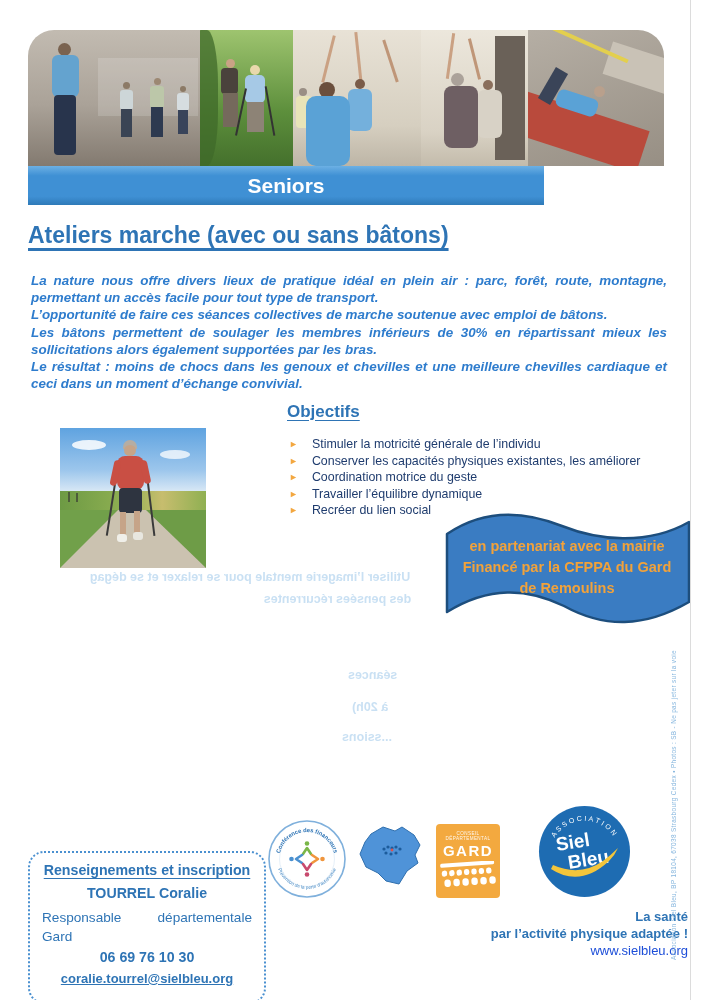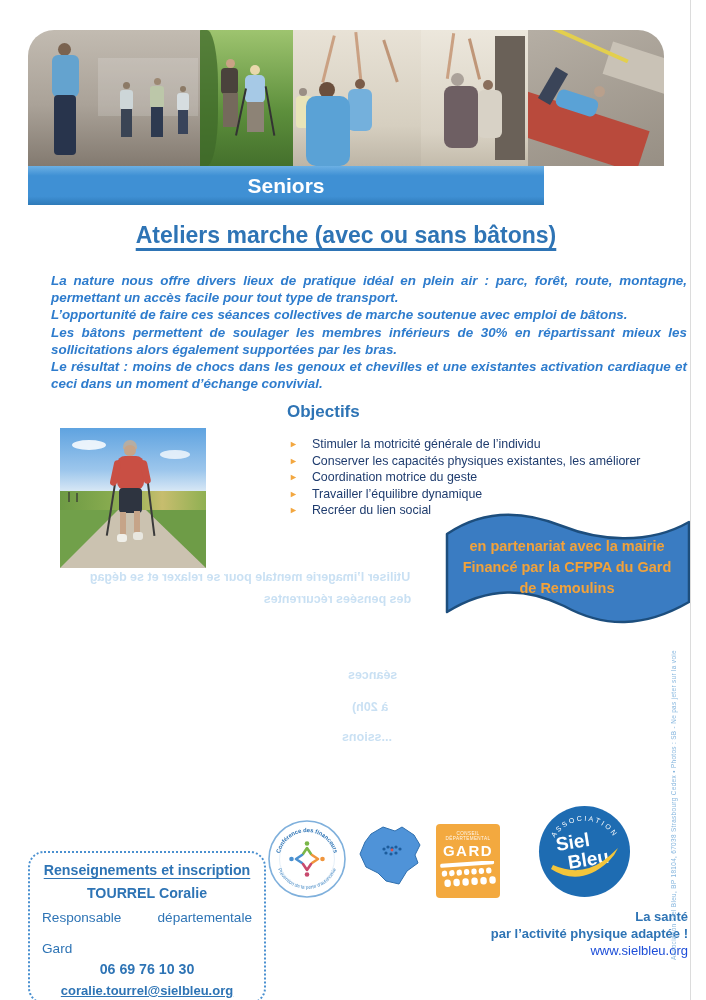--- a/index.html
+++ b/index.html
@@ -13,27 +13,27 @@
   .p1{width:172px;background:linear-gradient(180deg,#c2bbb1 0%,#aaa298 55%,#837a70 100%);}
   .p2{width:93px;background:linear-gradient(180deg,#9ec46f 0%,#5d8f3c 60%,#44702c 100%);}
   .p3{width:128px;background:linear-gradient(180deg,#e8e2d6 0%,#d6cfc0 70%,#bdb5a6 100%);}
   .p4{width:107px;background:linear-gradient(180deg,#ece7dc 0%,#d9d2c4 75%,#c3bbab 100%);}
   .p5{width:136px;background:linear-gradient(160deg,#b5aea4 0%,#978f84 100%);}
   
   .banner{position:absolute;left:28px;top:166px;width:516px;height:39px;
           background:linear-gradient(180deg,#6cb0e4 0%,#3f90d4 25%,#3f90d4 78%,#2e7ab8 100%);
           color:#ffffff;font-size:21px;font-weight:bold;text-align:center;line-height:39px;}
   
-  .title{position:absolute;left:28px;top:222px;width:636px;text-align:center;color:#2e74b5;
+  .title{position:absolute;left:28px;top:222px;width:636px;text-align:left;color:#2e74b5;
          font-size:23px;font-weight:bold;text-decoration:underline;text-decoration-thickness:2.5px;
          text-underline-offset:5px;}
   .intro{position:absolute;left:31px;top:272px;width:636px;color:#2e7ccd;font-style:italic;
-         font-weight:bold;font-size:13.4px;line-height:17.2px;text-align:justify;margin-left:20px;}
+         font-weight:bold;font-size:13.4px;line-height:17.2px;text-align:justify;}
   .objectifs{position:absolute;left:287px;top:402px;color:#2e74b5;font-size:17px;font-weight:bold;
-         text-underline-offset:3px;}
+         text-decoration:underline;text-underline-offset:3px;}
   .bullets{position:absolute;left:283px;top:438px;width:382px;}
   .bullet{display:flex;align-items:flex-start;margin-bottom:4px;color:#1f3c6e;font-size:12.4px;line-height:12.6px;}
   .arrow{color:#f3a73f;font-size:9px;line-height:12px;margin:0 14px 0 6px;flex:none;}
   
   .walk{position:absolute;left:60px;top:428px;width:146px;height:140px;overflow:hidden;
         background:linear-gradient(180deg,#5fa3e0 0%,#9cc6ec 30%,#d7e7f5 45%,#cfe2f2 46%);}
   
   .flag{position:absolute;left:437px;top:502px;width:260px;height:130px;}
   .flagtext{position:absolute;left:437px;top:502px;width:260px;height:130px;display:flex;
         flex-direction:column;justify-content:center;align-items:center;gap:5px;
@@ -46,21 +46,21 @@
   .u{text-decoration:underline;text-underline-offset:3px;}
   .red{color:#ef4b3a;}
   
   .bleed{position:absolute;transform:scaleX(-1);color:#9ec8ea;opacity:.55;font-weight:bold;
         font-size:12.5px;white-space:nowrap;}
   
   .contact{position:absolute;left:28px;top:851px;width:238px;height:153px;border:2px dotted #4a90d0;
         border-radius:16px;box-sizing:border-box;padding:9px 12px 0 12px;text-align:center;color:#2e74b5;}
   .contact .h{font-size:14.2px;font-weight:bold;text-decoration:underline;text-underline-offset:3px;margin-bottom:7px;}
   .contact .n{font-size:14.2px;font-weight:bold;margin-bottom:9px;}
-  .contact .rolerow{display:flex;justify-content:space-between;font-size:13.6px;margin-bottom:16px;text-align:left;}
+  .contact .rolerow{display:flex;justify-content:space-between;font-size:13.6px;margin-bottom:4px;text-align:left;}
   .contact .role2{text-align:left;font-size:13.6px;margin-bottom:5px;}
   .contact .ph{font-size:14.2px;font-weight:bold;margin-bottom:4px;}
   .contact .em{font-size:13px;font-weight:bold;text-decoration:underline;color:#2e74b5;}
   
   .logo-conf{position:absolute;left:267px;top:819px;}
   .logo-map{position:absolute;left:357px;top:824px;}
   .logo-gard{position:absolute;left:436px;top:824px;width:64px;height:74px;background:#f3a93f;
         border-radius:4px;text-align:center;color:#ffffff;overflow:hidden;}
   .logo-gard .s{font-size:4.6px;letter-spacing:.4px;line-height:5.4px;margin-top:7px;opacity:.9;}
   .logo-gard .g{font-size:15px;font-weight:bold;letter-spacing:1.5px;line-height:17px;}
@@ -139,21 +139,21 @@
   <div class="banner">
     <span>Seniors</span>
   </div>
 
   <div class="title">Ateliers marche (avec ou sans bâtons)</div>
 
   <div class="intro">
     <div>La nature nous offre divers lieux de pratique idéal en plein air : parc, forêt, route, montagne, permettant un accès facile pour tout type de transport.</div>
     <div>L’opportunité de faire ces séances collectives de marche soutenue avec emploi de bâtons.</div>
     <div>Les bâtons permettent de soulager les membres inférieurs de 30% en répartissant mieux les sollicitations alors également supportées par les bras.</div>
-    <div>Le résultat : moins de chocs dans les genoux et chevilles et une existantes activation cardiaque et ceci dans un moment d’échange convivial.</div>
+    <div>Le résultat : moins de chocs dans les genoux et chevilles et une meilleure chevilles cardiaque et ceci dans un moment d’échange convivial.</div>
   </div>
 
   <div class="objectifs">Objectifs</div>
   <div class="bullets">
     <div class="bullet">
       <span class="arrow">►</span>
       <span>Stimuler la motricité générale de l’individu</span>
     </div>
     <div class="bullet">
       <span class="arrow">►</span>

